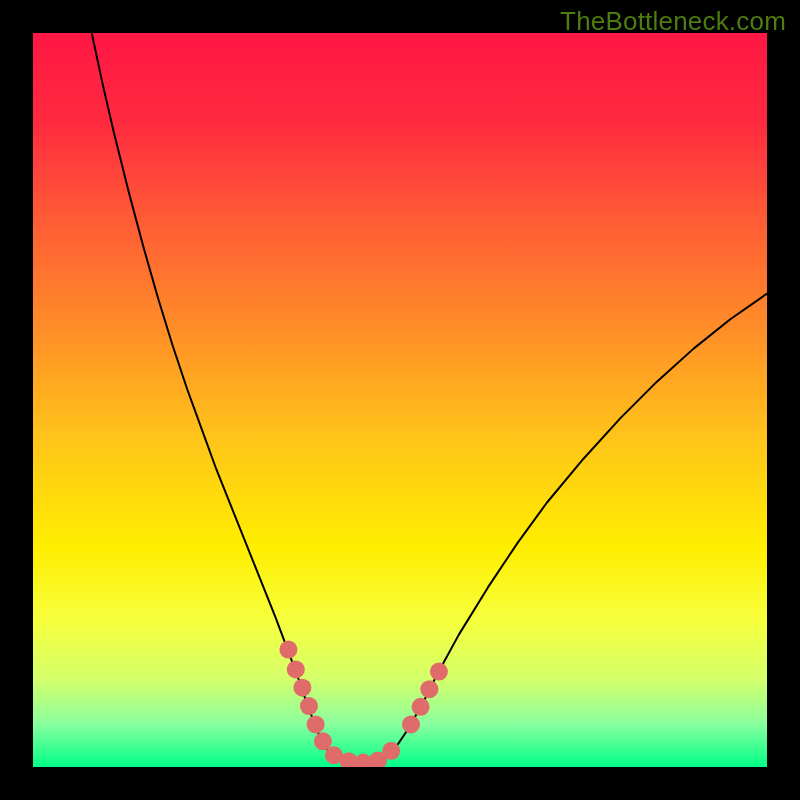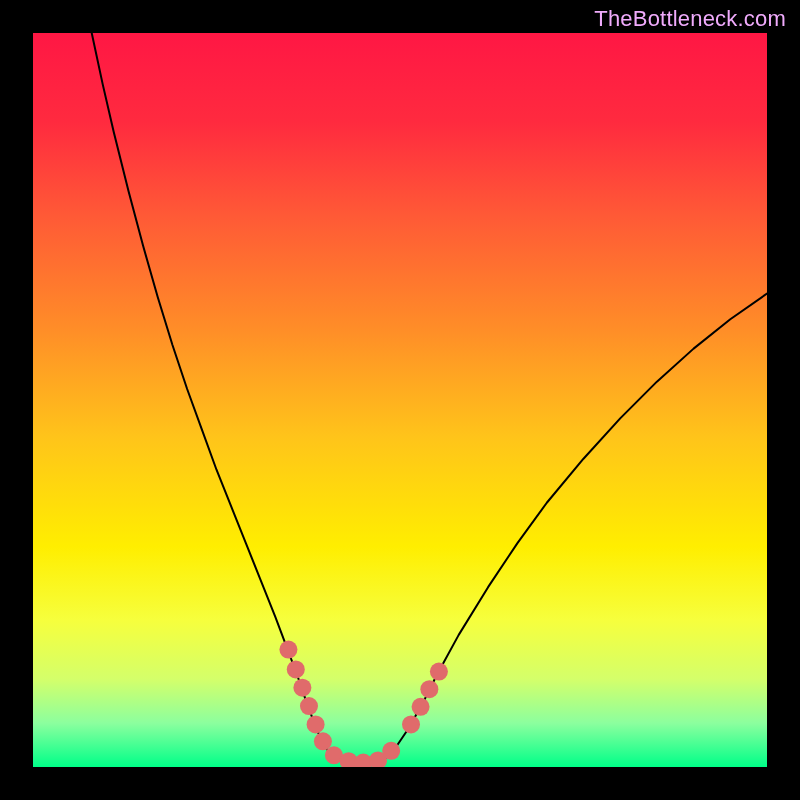--- a/index.html
+++ b/index.html
@@ -16,22 +16,22 @@
     top: 0;
     left: 0;
     width: 800px;
     height: 800px;
     background: #000;
   }
   .watermark {
     position: absolute;
     top: 6px;
     right: 14px;
-    color: #f0abfc;
-    font-size: 22px;
+    color: #4d7c0f;
+    font-size: 26px;
     font-weight: 500;
     letter-spacing: 0.2px;
     z-index: 10;
   }
   .plot-area {
     position: absolute;
     left: 33px;
     top: 33px;
     width: 734px;
     height: 734px;

